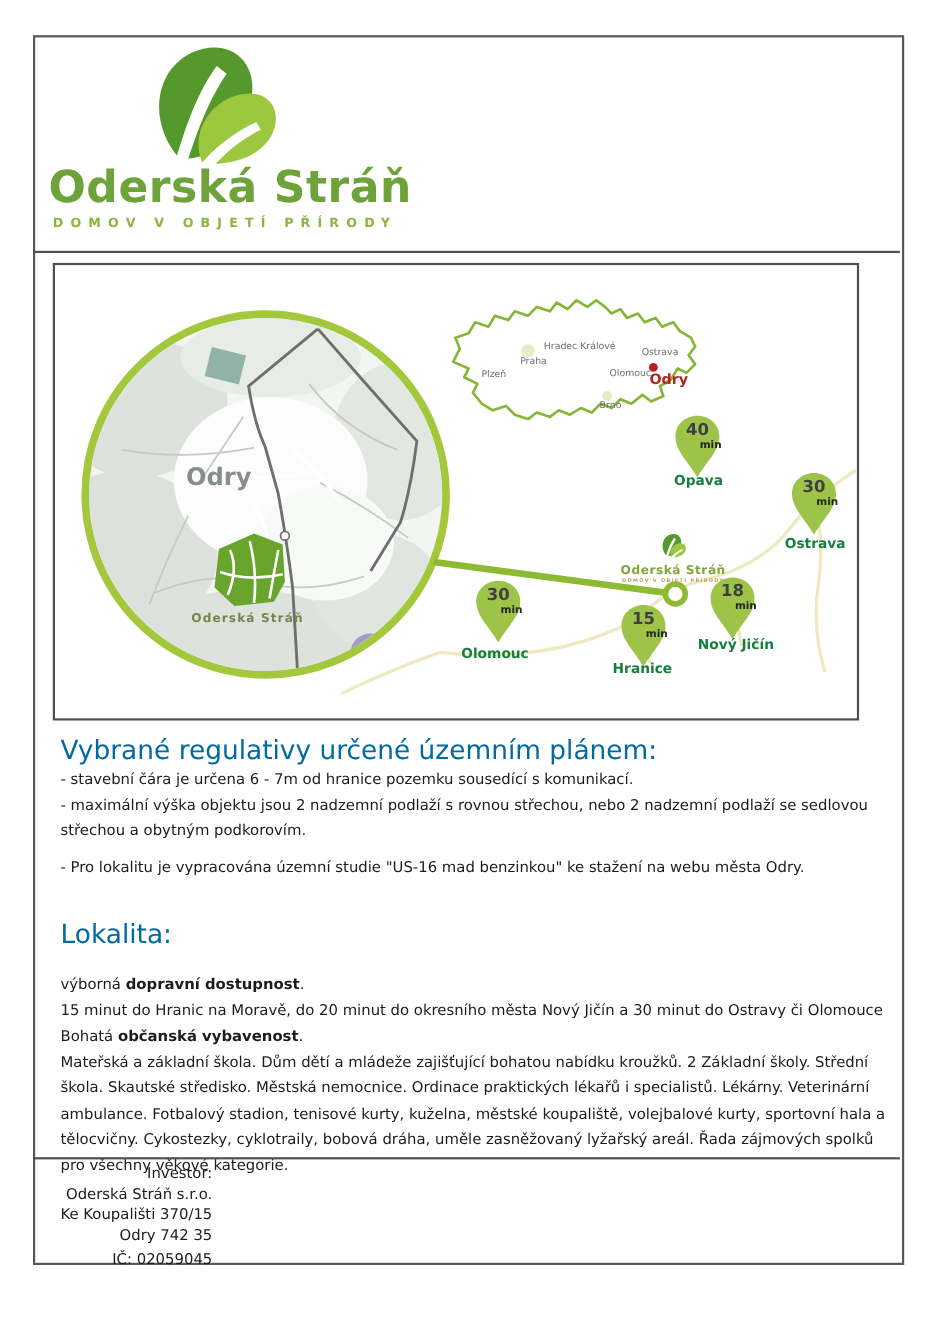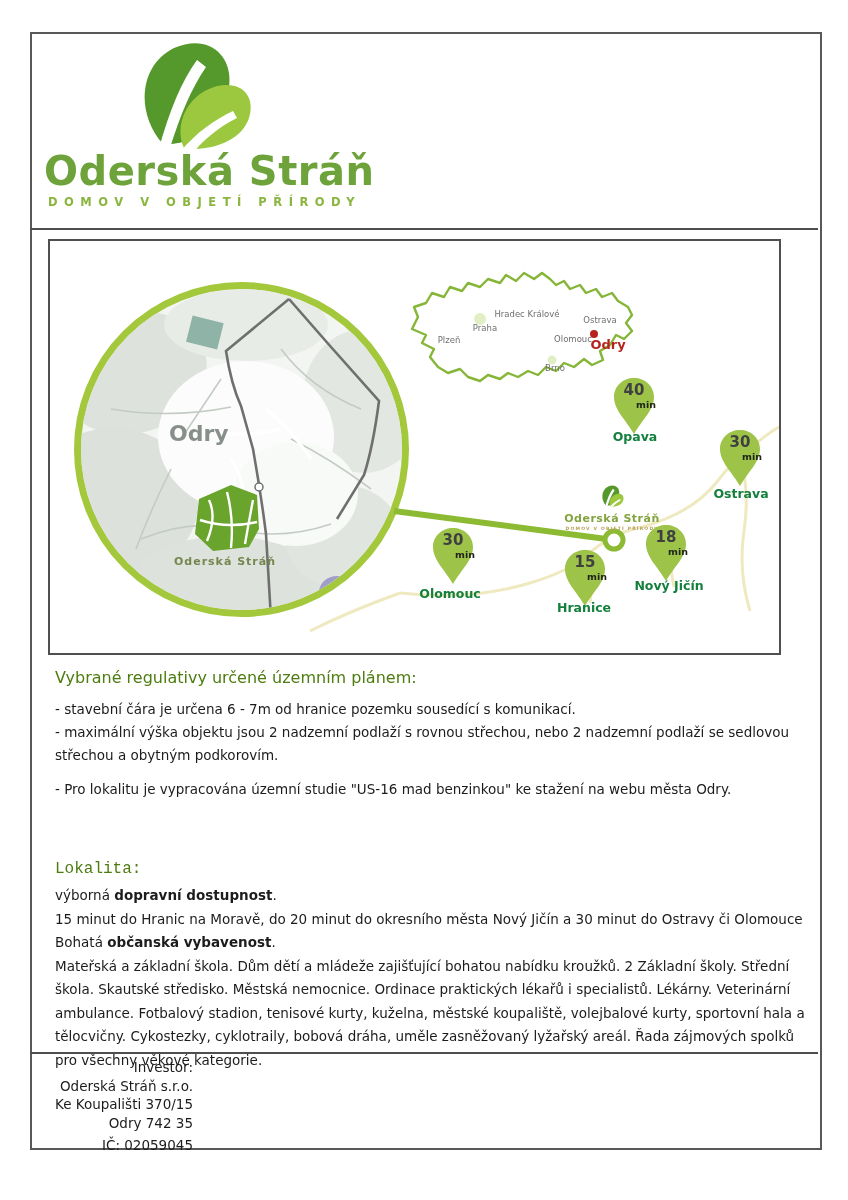--- a/index.html
+++ b/index.html
@@ -18,21 +18,21 @@
   .overlay-svg{left:0;top:0;z-index:3;pointer-events:none;}
   .czech-map{left:354px;top:16px;z-index:2;}
   .pin{z-index:4;width:44px;height:60px;}
   .pin .t{position:absolute;left:0;top:6px;width:44px;text-align:center;font-size:15px;font-weight:bold;color:#404040;line-height:16px;}
   .pin .m{position:absolute;left:0;top:23px;width:44px;text-align:right;font-size:9.5px;font-weight:bold;color:#20251a;}
   .pin-city{z-index:4;width:110px;text-align:center;font-size:12.5px;font-weight:bold;color:#15803d;}
   .mini-logo{left:492px;top:241px;width:140px;text-align:center;z-index:4;}
   .mini-logo .mt{font-size:11px;font-weight:bold;color:#83a43e;letter-spacing:.5px;margin-top:-2px;}
   .mini-logo .mg{font-size:4.5px;font-weight:bold;color:#b5a05a;letter-spacing:1.2px;margin-top:1px;}
   
-  .h1{font-size:16px;color:#4d7c0f;}
+  .h1{font-size:24px;color:#0369a1;}
   .reg-list{left:55px;top:698px;width:752px;font-size:13.5px;line-height:23px;}
   .reg-list p{margin:0;}
   .reg-list p.gap{margin-top:11px;}
   .lok{left:55px;top:884px;width:752px;font-size:13.5px;line-height:23.5px;}
   .lok p{margin:0;}
   
   .foot{font-size:13.5px;line-height:18.5px;text-align:right;}
   .foot .ic{margin-top:4px;}
 </style>
 </head>
@@ -180,21 +180,21 @@
 
   </div>
 
   <div class="abs h1" style="left:55px;top:668px;">Vybrané regulativy určené územním plánem:</div>
   <div class="abs reg-list">
     <p>- stavební čára je určena 6 - 7m od hranice pozemku sousedící s komunikací.</p>
     <p>- maximální výška objektu jsou 2 nadzemní podlaží s rovnou střechou, nebo 2 nadzemní podlaží se sedlovou střechou a obytným podkorovím.</p>
     <p class="gap">- Pro lokalitu je vypracována územní studie "US-16 mad benzinkou" ke stažení na webu města Odry.</p>
   </div>
 
-  <div class="abs h1" style="left:55px;top:860px;font-family:Liberation Mono, monospace;">Lokalita:</div>
+  <div class="abs h1" style="left:55px;top:835px;">Lokalita:</div>
   <div class="abs lok">
     <p><span>výborná </span><b>dopravní dostupnost</b><span>.</span></p>
     <p>15 minut do Hranic na Moravě, do 20 minut do okresního města Nový Jičín a 30 minut do Ostravy či Olomouce</p>
     <p><span>Bohatá </span><b>občanská vybavenost</b><span>.</span></p>
     <p>Mateřská a základní škola. Dům dětí a mládeže zajišťující bohatou nabídku kroužků. 2 Základní školy. Střední škola. Skautské středisko. Městská nemocnice. Ordinace praktických lékařů i specialistů. Lékárny. Veterinární ambulance. Fotbalový stadion, tenisové kurty, kuželna, městské koupaliště, volejbalové kurty, sportovní hala a tělocvičny. Cykostezky, cyklotraily, bobová dráha, uměle zasněžovaný lyžařský areál. Řada zájmových spolků pro všechny věkové kategorie.</p>
   </div>
 
   <div class="abs hline" style="left:30px;top:1052px;width:788px;"></div>
 
   <div class="abs foot" style="left:55px;top:1058px;">

